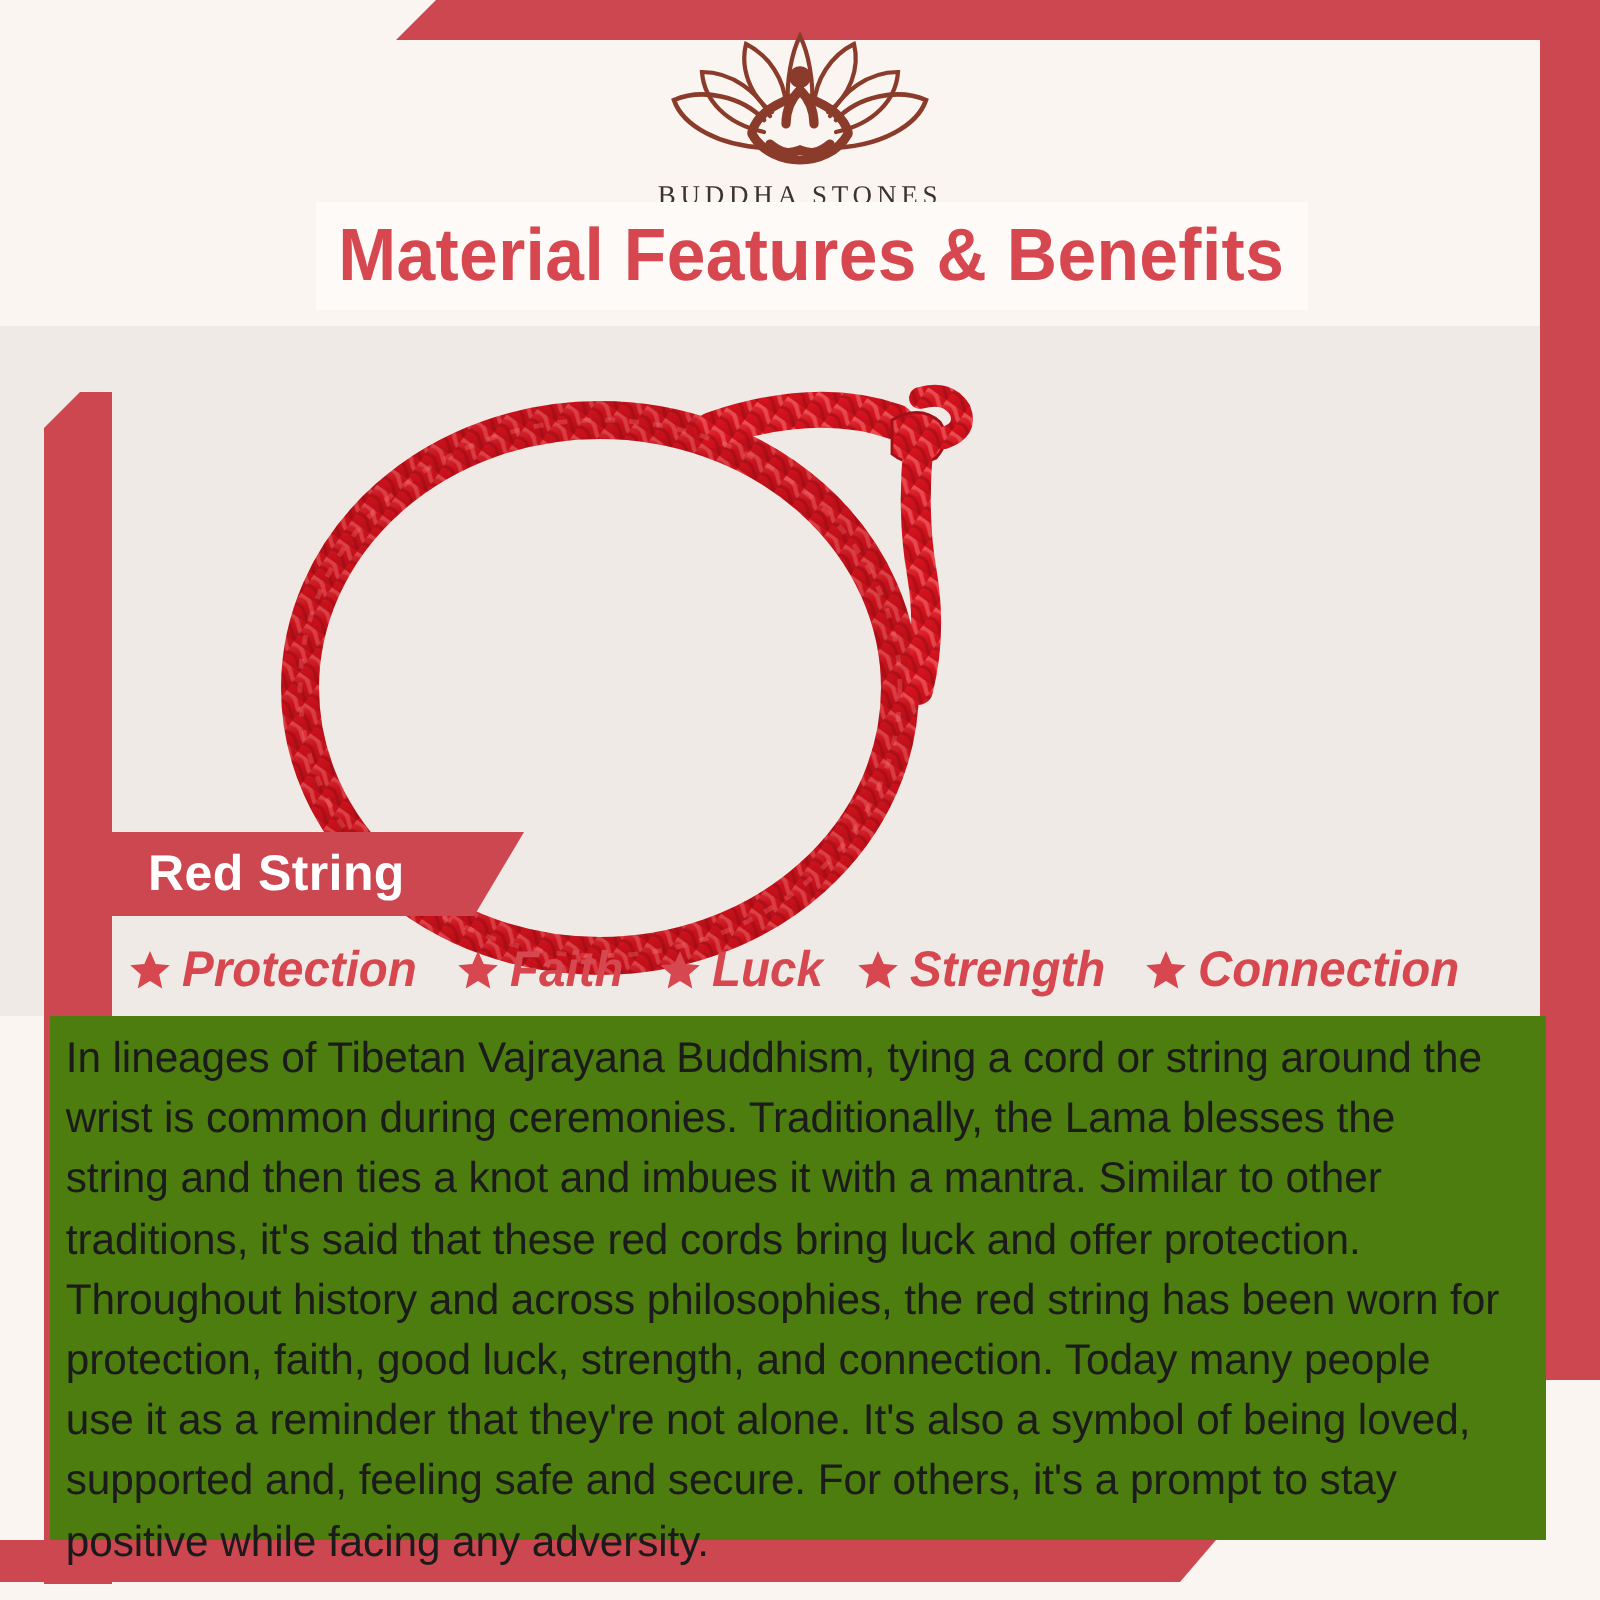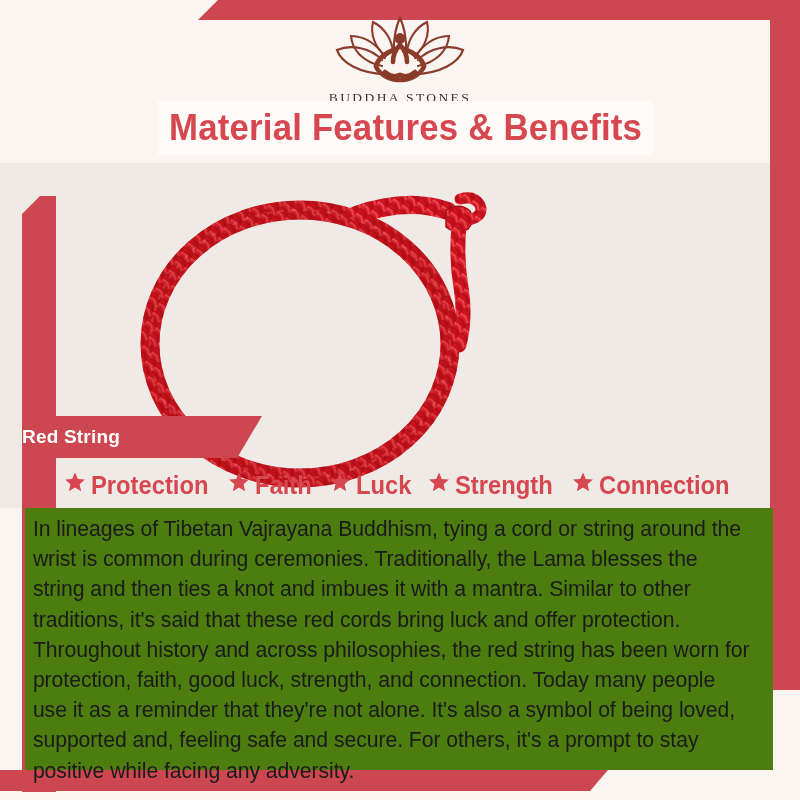--- a/index.html
+++ b/index.html
@@ -126,44 +126,46 @@
   .ribbon {
     position: absolute;
     left: 22px; top: 416px;
     width: 240px; height: 42px;
     background: #cd4750;
     clip-path: polygon(0 0, 240px 0, 215px 42px, 0 42px);
     display: flex;
     align-items: center;
   }
   .ribbon-text {
+    margin-left: 52px;
     font-family: "Liberation Sans Narrow", "Liberation Sans", sans-serif;
     font-weight: 700;
-    font-size: 19px;
+    font-size: 25px;
     color: #ffffff;
     letter-spacing: 0.2px;
     white-space: nowrap;
     text-align: center;
   }
 
   
   .features {
     position: absolute;
     left: 0; top: 466px;
     width: 800px; height: 38px;
     display: flex;
     align-items: center;
     justify-content: center;
     gap: 4px;
   }
   .feature {
     display: flex;
-    align-items: flex-start;
+    align-items: center;
     gap: 5px;
     padding: 0 5px;
+    font-style: italic;
   }
   .star {
     display: inline-block;
     width: 22px; height: 22px;
     color: #d6474f;
     line-height: 1;
   }
   .feature-label {
     font-family: "Liberation Sans Narrow", "Liberation Sans", sans-serif;
     font-weight: 700;

